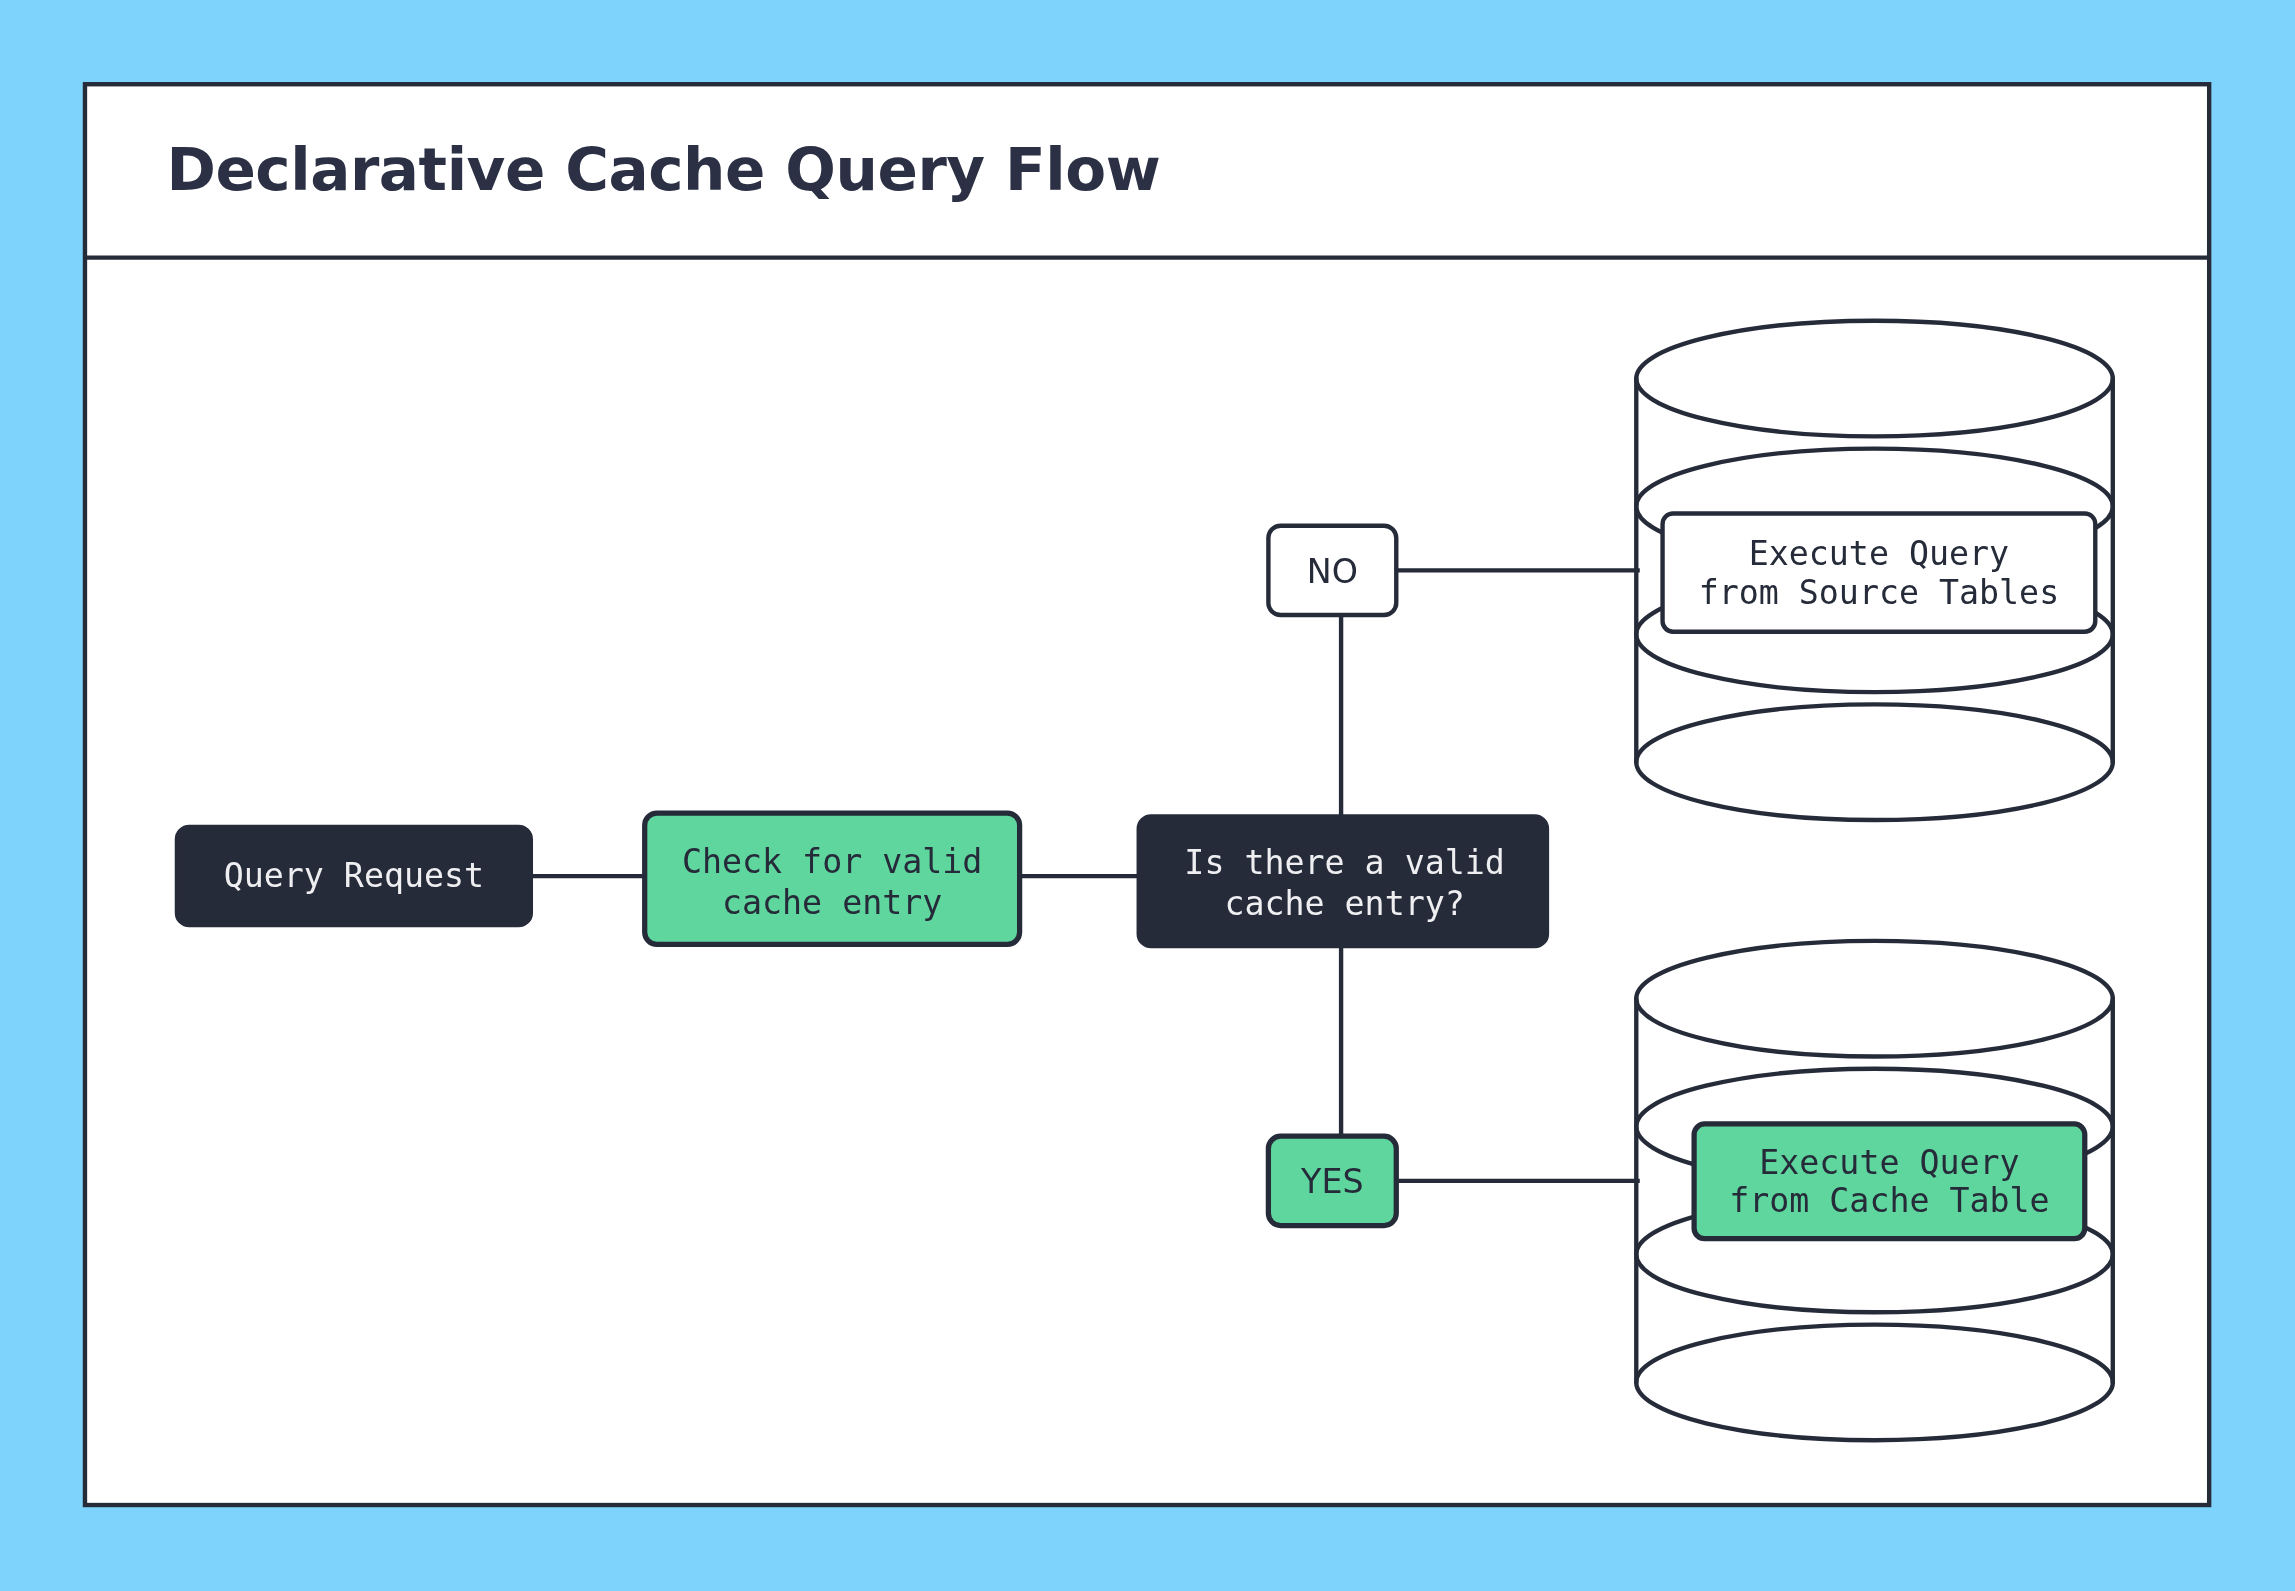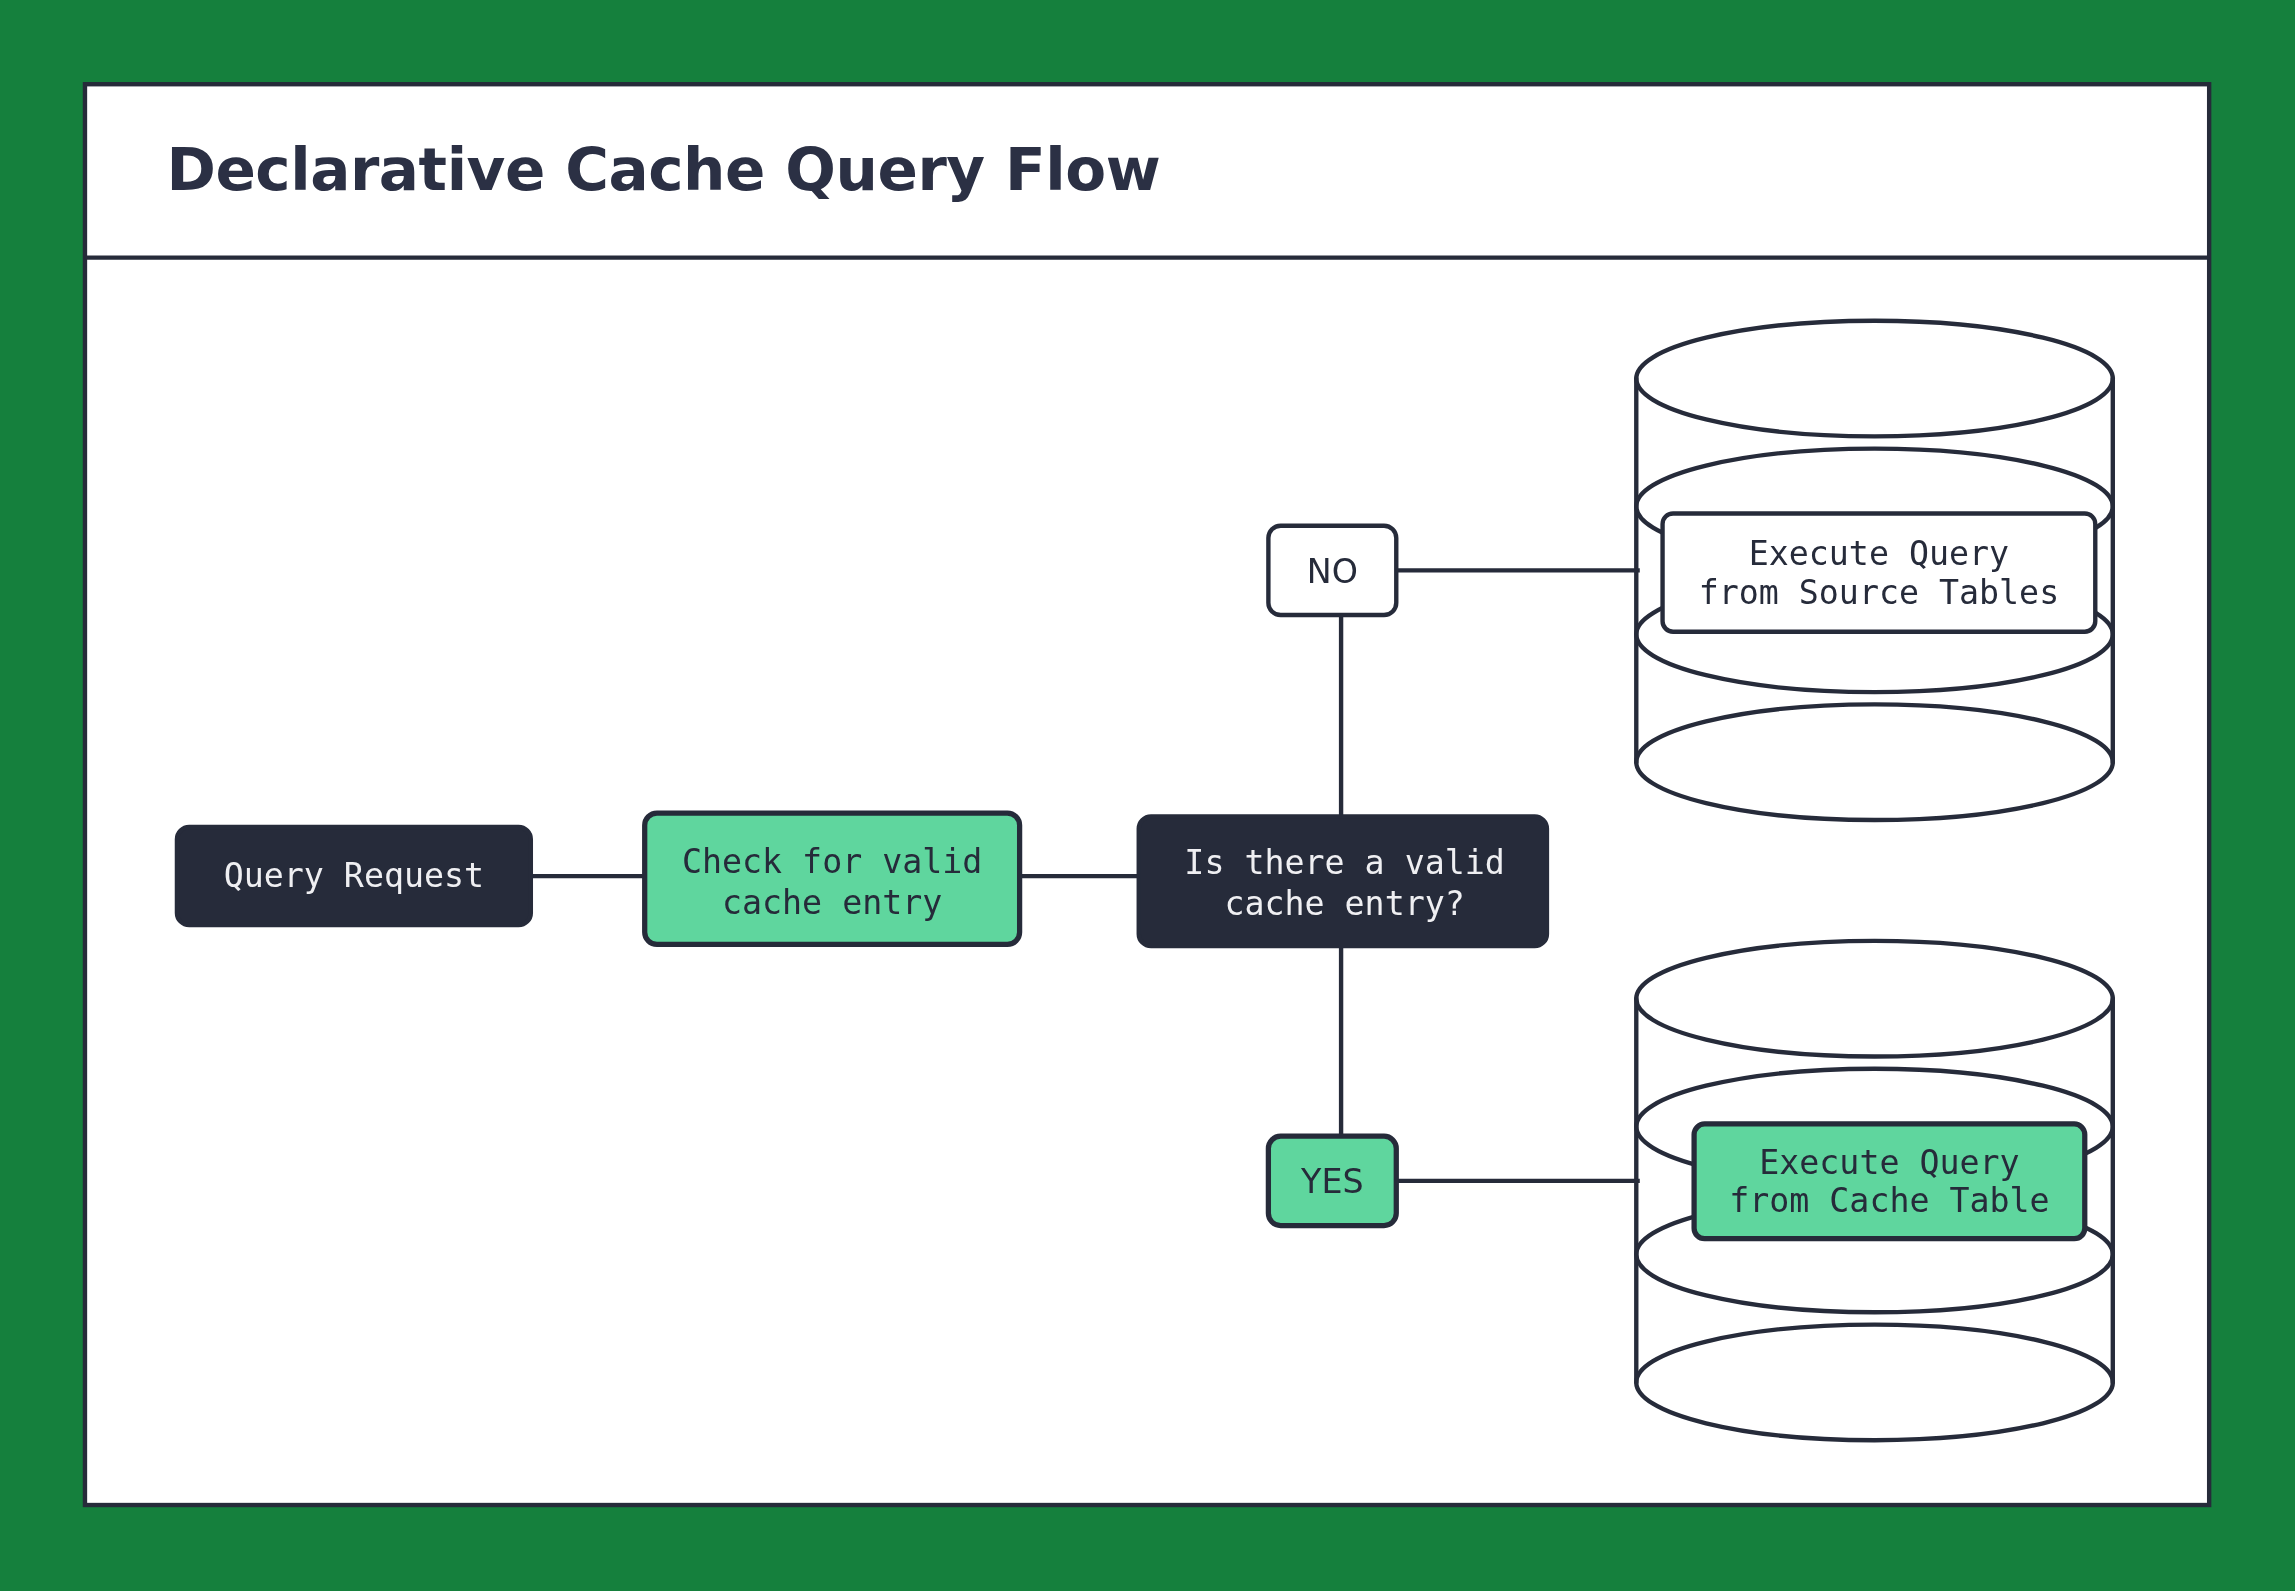--- a/index.html
+++ b/index.html
@@ -10,21 +10,21 @@
   body {
     width: 2295px;
     height: 1591px;
     font-family: "Liberation Sans", sans-serif;
     overflow: hidden;
   }
   #stage {
     position: relative;
     width: 2295px;
     height: 1591px;
-    background: #15803d;
+    background: #7dd3fc;
   }
   svg#diagram {
     position: absolute;
     top: 0;
     left: 0;
     width: 2295px;
     height: 1591px;
     display: block;
   }
   .frame-rect {

